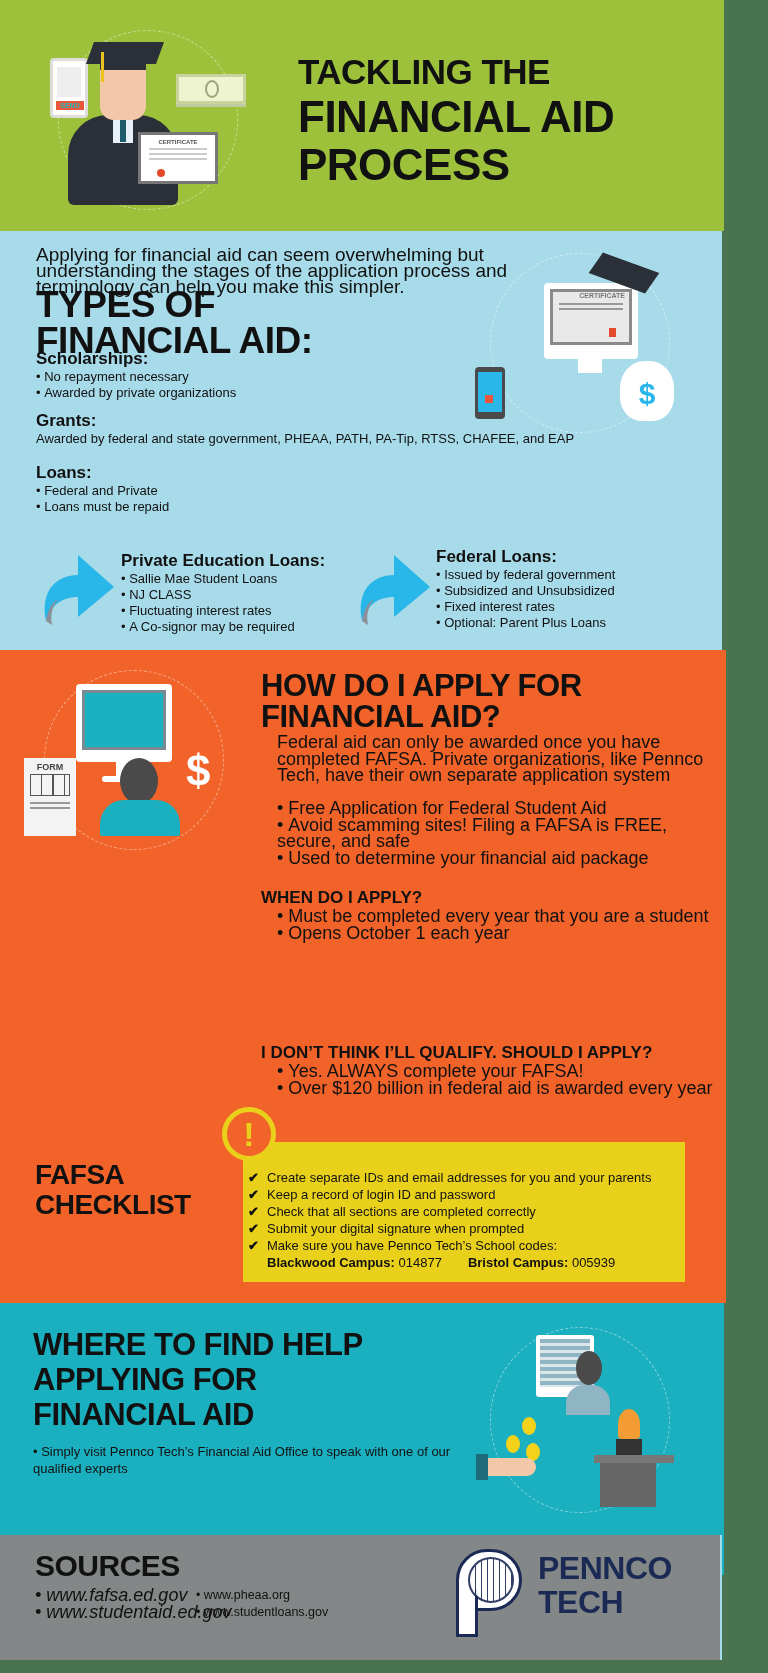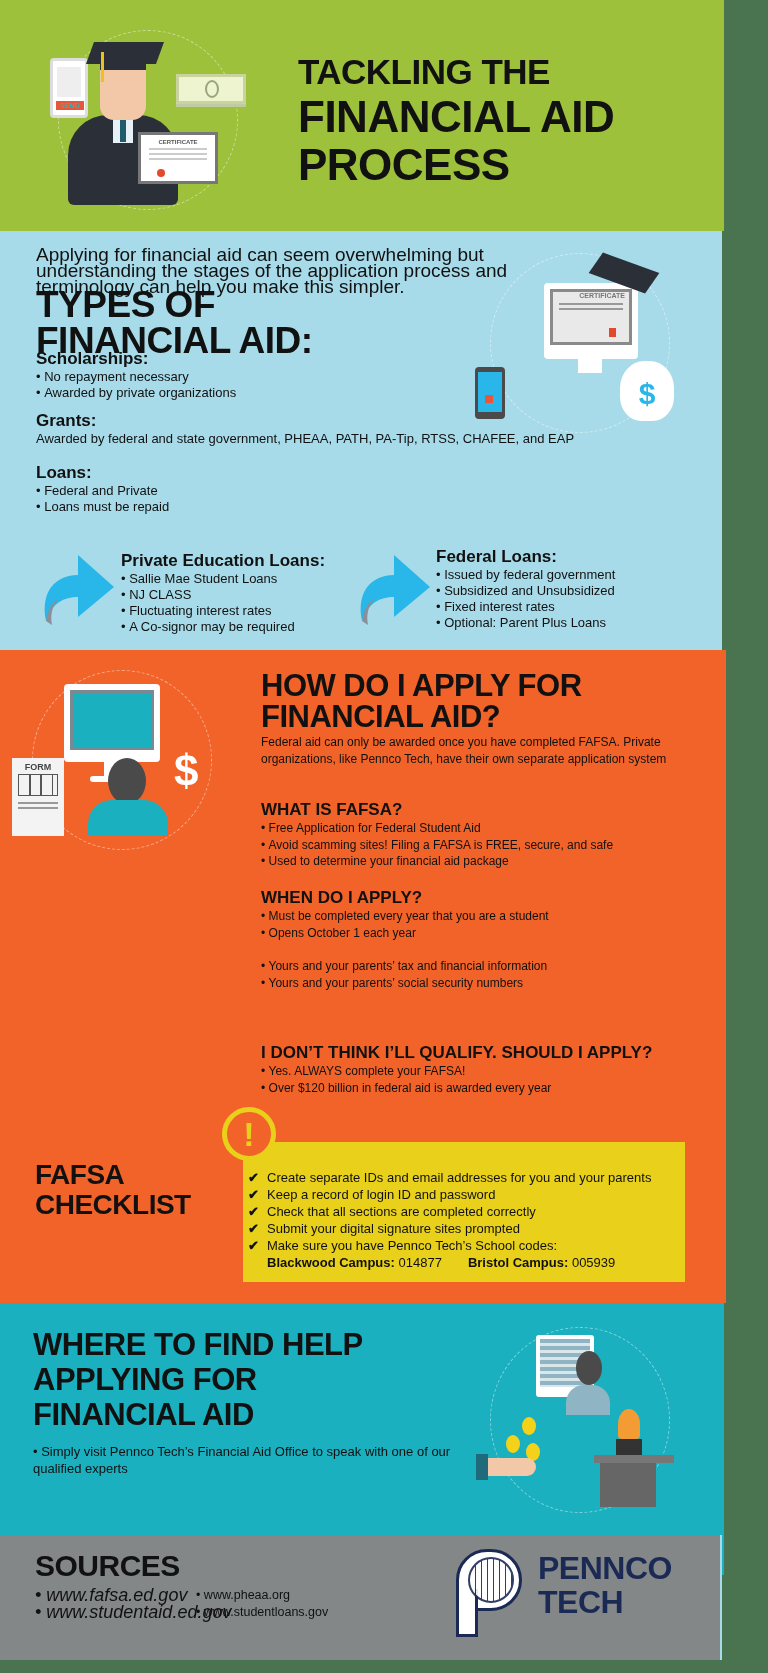--- a/index.html
+++ b/index.html
@@ -23,21 +23,21 @@
   #types { top: 231px; width: 722px; height: 419px; background: #a8dbe9; }
   #types .intro { left: 36px; top: 16px; font-size: 19px; line-height: 16px; width: 560px; }
   #types .h1 { left: 36px; top: 56px; font-size: 37px; line-height: 36px; }
   #types .sub { font-size: 17px; font-weight: bold; }
   #types .txt { font-size: 13px; line-height: 16px; }
 
   
   #apply { top: 650px; width: 726px; height: 653px; background: #f26329; }
   #apply .h1 { left: 261px; top: 20px; font-size: 31px; line-height: 31px; }
   #apply .h2 { font-size: 17px; font-weight: bold; }
-  #apply .txt { font-size: 12px; line-height: 16.5px; }
+  #apply .txt { font-size: 18px; line-height: 16.5px; margin-left: 16px; }
   #apply .u { text-decoration: underline; }
   .checkbox-panel { left: 243px; top: 492px; width: 442px; height: 140px; background: #e9d11b; }
   .checklist li::before { content: none; }
   .checklist li { font-size: 13px; line-height: 17px; display: flex; gap: 5px; }
   .check { width: 14px; font-weight: bold; }
 
   
   #help { top: 1303px; width: 724px; height: 272px; background: #1bb0bf; }
   #help .h1 { left: 33px; top: 24px; font-size: 31px; line-height: 35px; }
 
@@ -149,21 +149,21 @@
     <ul class="txt">
       <li>Issued by federal government</li>
       <li>Subsidized and Unsubsidized</li>
       <li>Fixed interest rates</li>
       <li>Optional: Parent Plus Loans</li>
     </ul>
   </div>
 </section>
 
 <section id="apply" class="sec">
-  <div class="abs" style="left:12px;top:12px;width:220px;height:200px;">
+  <div class="abs" style="left:24px;top:12px;width:220px;height:200px;">
     <div class="dash-circle" style="left:20px;top:8px;width:180px;height:180px;"></div>
     <div class="abs" style="left:52px;top:22px;width:96px;height:78px;background:#fff;border-radius:4px;">
       <div class="abs" style="left:6px;top:6px;width:84px;height:60px;background:#1bb0bf;border:3px solid #7b8a90;"></div>
     </div>
     <div class="abs" style="left:92px;top:100px;width:18px;height:16px;background:#fff;"></div>
     <div class="abs" style="left:78px;top:114px;width:46px;height:6px;background:#fff;border-radius:3px;"></div>
     <div class="abs" style="left:96px;top:96px;width:38px;height:46px;background:#4a4a4a;border-radius:50%;"></div>
     <div class="abs" style="left:76px;top:138px;width:80px;height:36px;background:#1bb0bf;border-radius:24px 24px 2px 2px;"></div>
     <div class="abs" style="left:0px;top:96px;width:52px;height:78px;background:#f3f3f3;">
       <div style="font-size:9px;font-weight:bold;text-align:center;margin-top:4px;color:#444;">FORM</div>
@@ -174,39 +174,34 @@
     <div class="abs" style="left:162px;top:84px;font-size:44px;font-weight:bold;color:#fff;">$</div>
   </div>
 
   <h1 class="abs heavy h1">
     <span>HOW DO I APPLY FOR</span><br>
     <span>FINANCIAL AID?</span>
   </h1>
   <p class="abs txt" style="left:261px;top:84px;width:440px;">Federal aid can only be awarded once you have completed FAFSA. Private organizations, like Pennco Tech, have their own separate application system</p>
 
   <div class="abs" style="left:261px;top:150px;width:450px;">
-    <div class="h2">WHAT IS FAFSA?</div>
     <ul class="txt">
       <li>Free Application for Federal Student Aid</li>
       <li>Avoid scamming sites! Filing a FAFSA is FREE, secure, and safe</li>
       <li>Used to determine your financial aid package</li>
     </ul>
   </div>
   <div class="abs" style="left:261px;top:238px;width:450px;">
     <div class="h2">WHEN DO I APPLY?</div>
     <ul class="txt">
       <li>Must be completed every year that you are a student</li>
       <li>Opens October 1 each year</li>
     </ul>
   </div>
   <div class="abs" style="left:261px;top:308px;width:450px;">
-    <ul class="txt">
-      <li>Yours and your parents’ tax and financial information</li>
-      <li>Yours and your parents’ social security numbers</li>
-    </ul>
   </div>
   <div class="abs" style="left:261px;top:393px;width:460px;">
     <div class="h2">I DON’T THINK I’LL QUALIFY. SHOULD I APPLY?</div>
     <ul class="txt">
       <li>Yes.  ALWAYS complete your FAFSA!</li>
       <li>Over $120 billion in federal aid is awarded every year</li>
     </ul>
   </div>
 
   <div class="abs heavy" style="left:35px;top:510px;font-size:28px;line-height:30px;">
@@ -223,21 +218,21 @@
     <li>
         <span class="check">✔</span>
         <span>Keep a record of login ID and password</span>
       </li>
     <li>
         <span class="check">✔</span>
         <span>Check that all sections are completed correctly</span>
       </li>
     <li>
         <span class="check">✔</span>
-        <span>Submit your digital signature sites prompted</span>
+        <span>Submit your digital signature when prompted</span>
       </li>
     <li>
         <span class="check">✔</span>
         <span>Make sure you have Pennco Tech’s School codes:</span>
       </li>
     <li style="padding-left:19px;gap:0;">
       <span class="bold">Blackwood Campus:</span>&nbsp;
       <span>014877</span>
       <span style="display:inline-block;width:26px;"></span>
       <span class="bold">Bristol Campus:</span>&nbsp;

